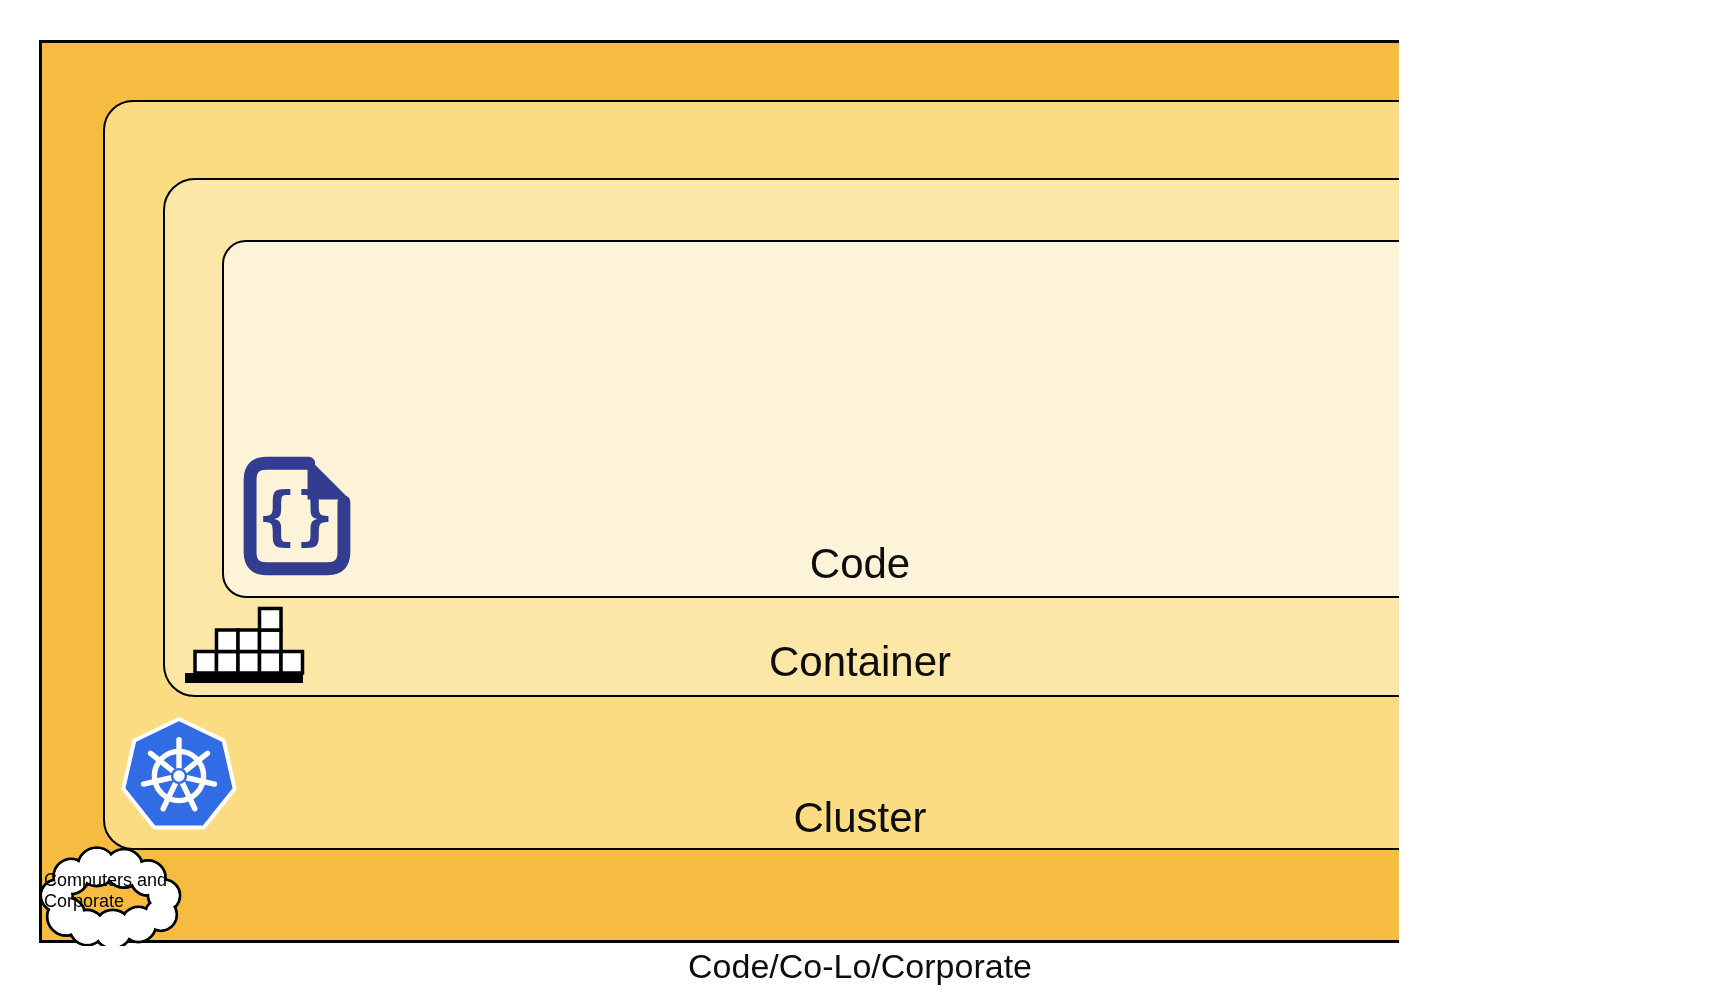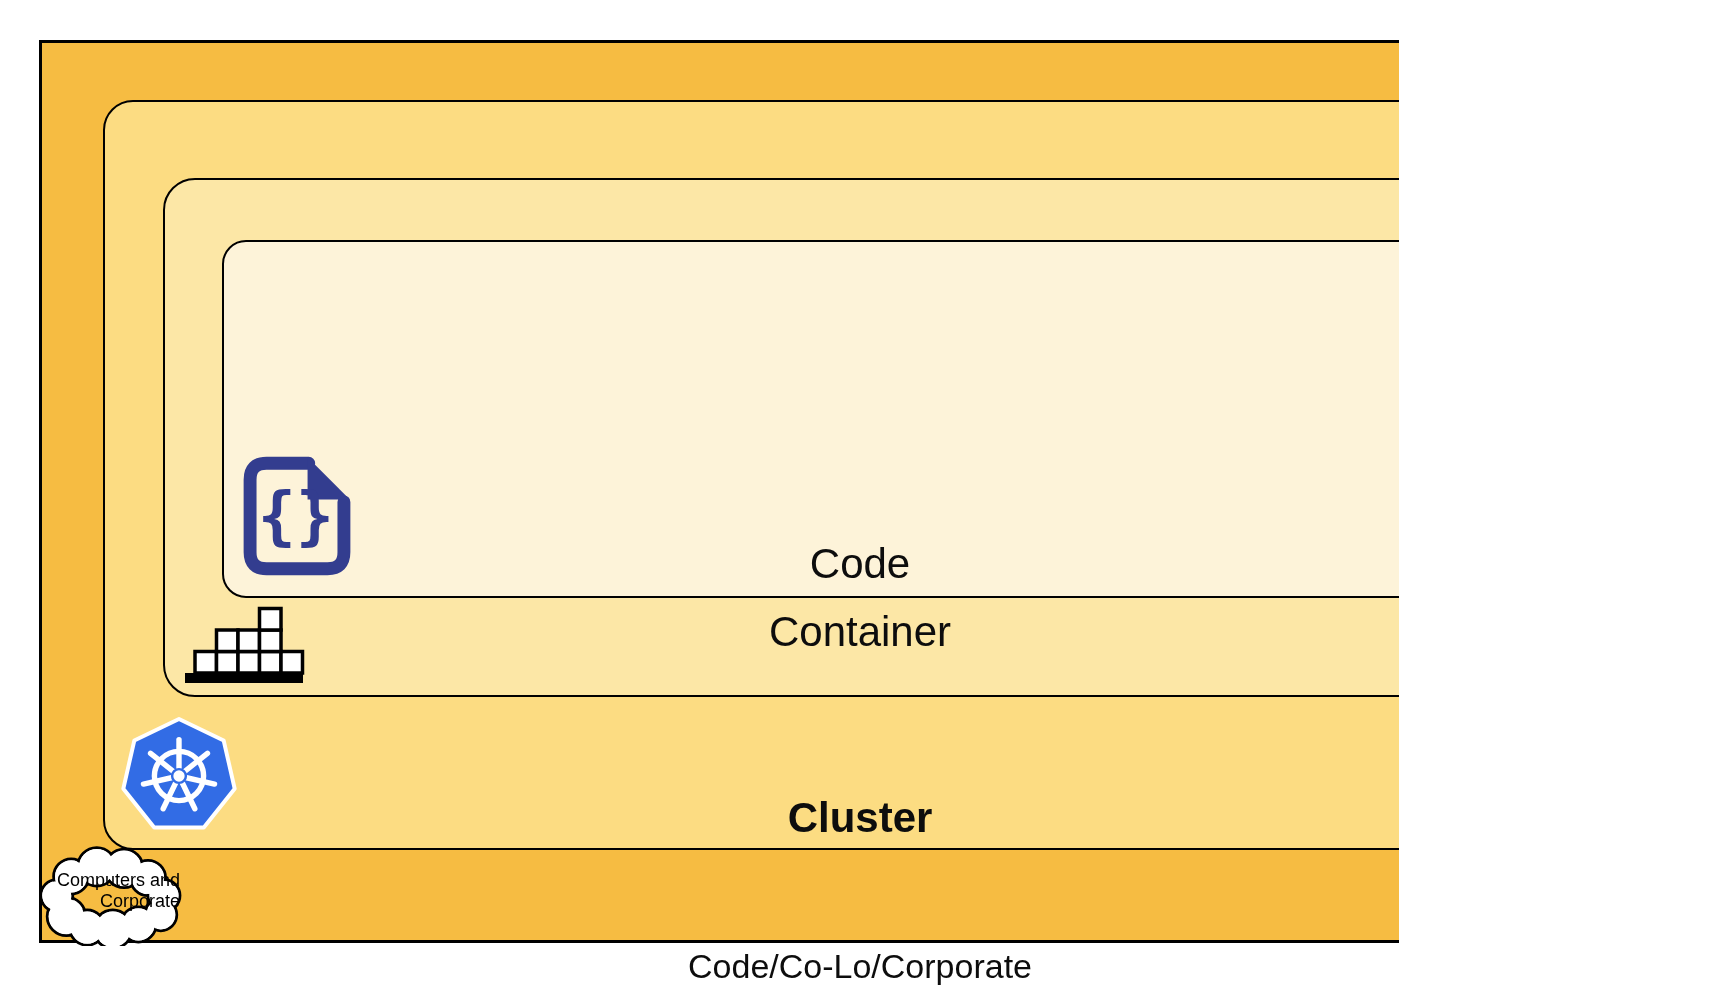--- a/index.html
+++ b/index.html
@@ -11,33 +11,33 @@
   .layer-datacenter { left:39px;  top:40px;  width:1641px; height:903px; background:#F6BC42; border-width:3px; border-radius:0; }
   .layer-cluster    { left:103px; top:100px; width:1517px; height:750px; background:#FCDC82; border-radius:30px; }
   .layer-container  { left:163px; top:178px; width:1417px; height:519px; background:#FCE7A6; border-radius:32px; }
   .layer-code       { left:222px; top:240px; width:1319px; height:358px; background:#FDF3D9; border-radius:24px; }
 
   .layer-label {
     position:absolute; left:0; width:1720px; text-align:center;
     color:#0d0d0d; font-size:42px; line-height:48px; white-space:pre;
   }
   .label-code      { top:540px; }
-  .label-container { top:608px; }
-  .label-cluster   { top:794px;font-weight:bold; }
+  .label-container { top:638px; }
+  .label-cluster   { top:794px; }
   .label-datacenter{ top:866px; font-size:34px; line-height:40px; }
 
   .icon { position:absolute; }
   .icon-code   { left:238px; top:455px; width:118px; height:122px; }
   .icon-blocks { left:183px; top:603px; width:124px; height:82px; }
   .icon-k8s    { left:118px; top:713px; width:122px; height:126px; }
   .icon-cloud  { left:36px;  top:846px; width:152px; height:100px; }
 
   .cloud-text {
     position:absolute; left:44px; top:870px; width:136px;
-    text-align:right; font-size:18px; line-height:21px; color:#000;
+    text-align:left; font-size:18px; line-height:21px; color:#000;
   }
 </style>
 </head>
 <body>
 
 <div class="stage">
 
   <div class="layer layer-datacenter"></div>
   <div class="layer layer-cluster"></div>
   <div class="layer layer-container"></div>

